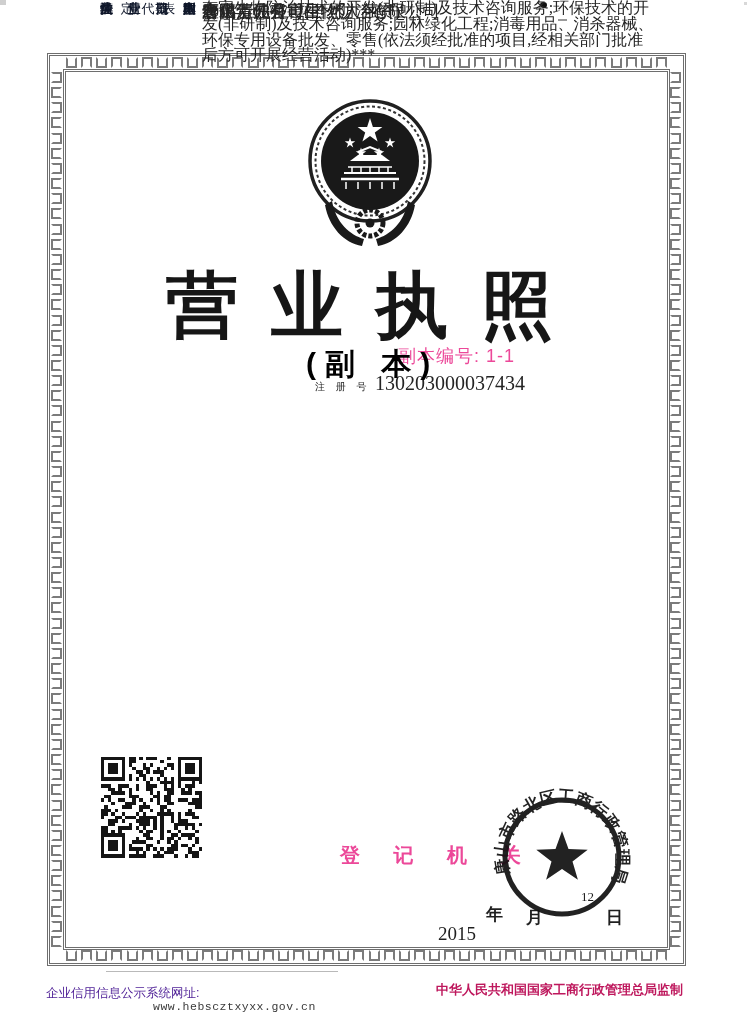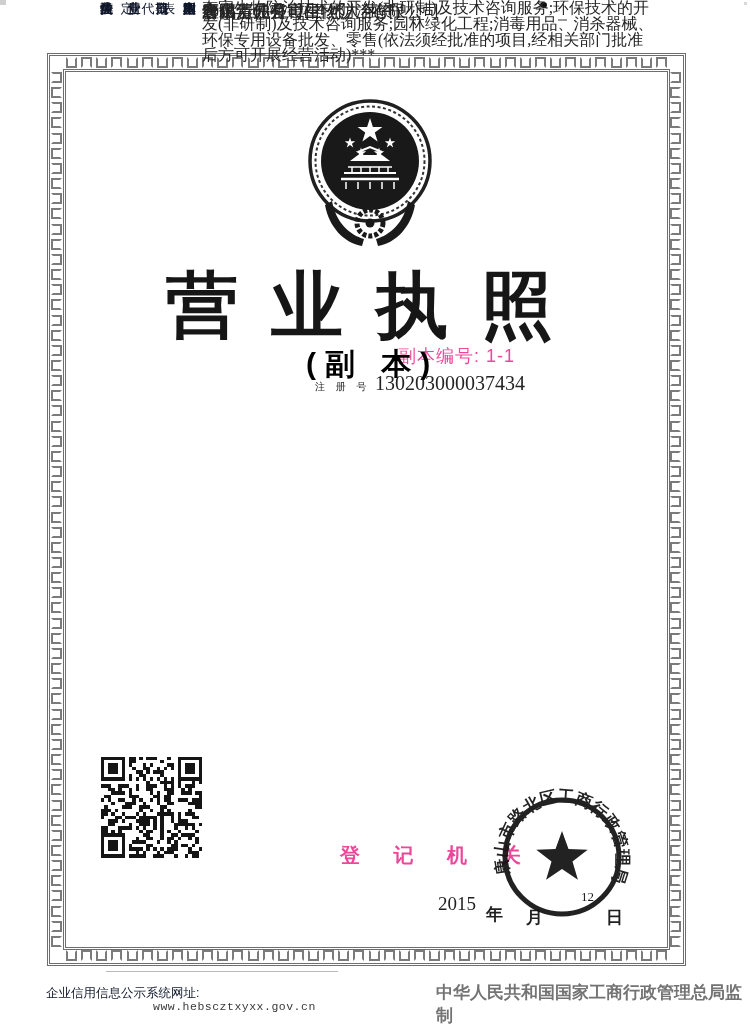--- a/index.html
+++ b/index.html
@@ -45,32 +45,32 @@
   .frow:nth-of-type(1){top:412px;} .frow:nth-of-type(2){top:444px;}
   .frow:nth-of-type(3){top:475px;} .frow:nth-of-type(4){top:504px;}
   .frow:nth-of-type(5){top:535px;} .frow:nth-of-type(6){top:566px;}
   .frow:nth-of-type(7){top:597px;} .frow:nth-of-type(8){top:620px;}
   .frow.scope .fvalue{white-space:normal;width:455px;font-size:16px;line-height:15.8px;}
 
   
   .qr{left:101px;top:755px;width:101px;height:104px;}
   .authority{left:340px;top:842px;font-size:20px;font-weight:600;letter-spacing:14px;
              white-space:nowrap;color:#ec4899;}
-  .d-year{left:438px;top:893px;font-family:"Liberation Serif",serif;font-size:19px;}
+  .d-year{left:438px;top:923px;font-family:"Liberation Serif",serif;font-size:19px;}
   .d-yunit{left:486px;top:903px;font-size:17px;font-weight:600;}
   .d-month{left:565px;top:889px;font-family:"Liberation Serif",serif;font-size:13px;margin-left:16px;}
   .d-munit{left:526px;top:906px;font-size:17px;font-weight:600;}
   .d-dunit{left:606px;top:906px;font-size:17px;font-weight:600;}
   .seal{left:487px;top:781px;width:150px;height:152px;z-index:5;opacity:.92;}
 
   
   .f-url{left:153px;top:964px;font-family:"Liberation Mono",monospace;font-size:11.5px;
          letter-spacing:.5px;color:#3a3a3a;z-index:2;margin-top:36px;}
-  .f-left{left:46px;top:985px;font-size:12.5px;color:#0f172a;}
-  .f-right{left:436px;top:981px;font-size:17px;font-weight:600;color:#737373;}
+  .f-left{left:46px;top:985px;font-size:12.5px;color:#4c1d95;}
+  .f-right{left:436px;top:981px;font-size:13px;font-weight:600;color:#be185d;}
 </style>
 </head>
 <body>
 
 <div class="page">
 
   <div class="abs art-dot"></div>
   <div class="abs art-dash"></div>
   <div class="abs art-corner"></div>
   <div class="abs art-rt"></div>

